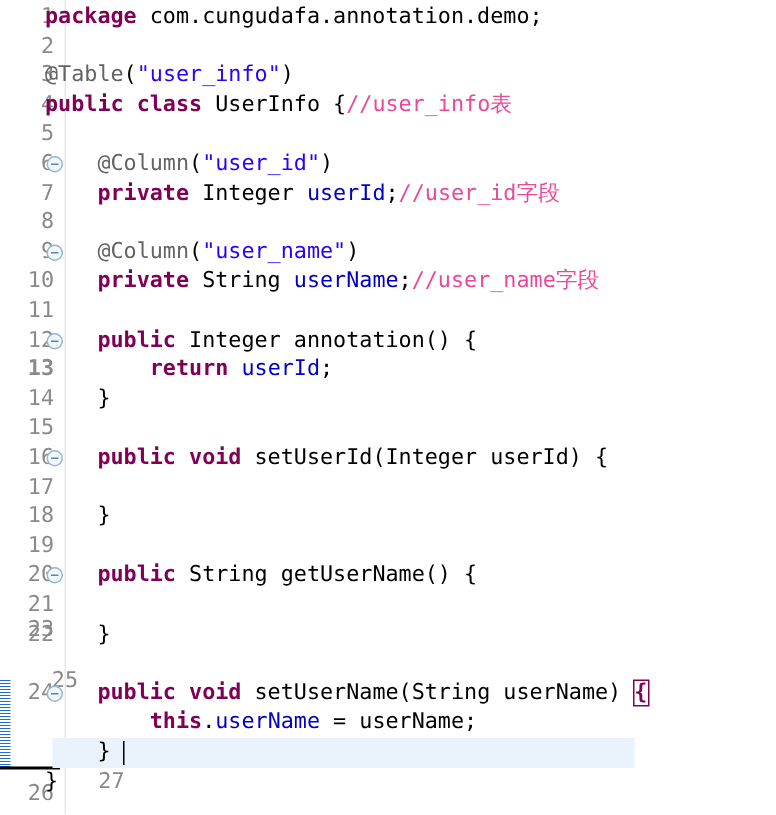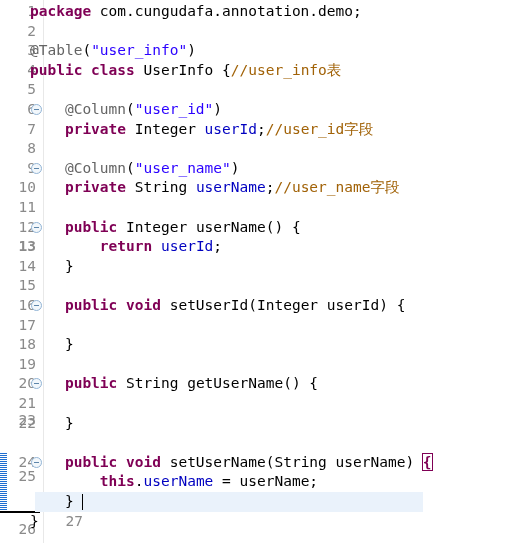--- a/index.html
+++ b/index.html
@@ -113,21 +113,21 @@
     line-height: 19.6px;
     white-space: pre;
     font-family: "DejaVu Sans Mono", "Liberation Mono", monospace;
     font-size: 14.5px;
     color: #000000;
   }
 
   
   .kw   { color: #7f0055; font-weight: bold; }
   .str  { color: #2a00ff; }
-  .cmt  { color: #a16207; }
+  .cmt  { color: #ec4899; }
   .ann  { color: #646464; }
   .fld  { color: #0000c0; }
   .pln  { color: #000000; }
 
   .bracket-box {
     outline: 1px solid #7f0055;
     outline-offset: 0px;
     color: #7f0055;
     font-weight: bold;
   }
@@ -164,21 +164,21 @@
       <div class="ln" style="top: 276.4px;">15</div>
       <div class="ln" style="top: 296px;">16</div>
       <div class="ln" style="top: 315.6px;">17</div>
       <div class="ln" style="top: 335.2px;">18</div>
       <div class="ln" style="top: 354.8px;">19</div>
       <div class="ln" style="top: 374.4px;">20</div>
       <div class="ln" style="top: 394px;">21</div>
       <div class="ln" style="top: 413.6px;">22</div>
       <div class="ln" style="top: 411px;">23</div>
       <div class="ln" style="top: 452.8px;">24</div>
-      <div class="ln" style="top: 467px;">25</div>
+      <div class="ln" style="top: 445px; padding-left: 16px;">25</div>
       <div class="ln" style="top: 492px; margin-top: 28px;">26</div>
       <div class="ln" style="top: 511.6px; margin-left: 47px;">27</div>
       <div class="fold" style="top: 104px;"></div>
       <div class="fold" style="top: 162.8px;"></div>
       <div class="fold" style="top: 221.6px;"></div>
       <div class="fold" style="top: 300px;"></div>
       <div class="fold" style="top: 378.4px;"></div>
       <div class="fold" style="top: 456.8px;"></div>
     </div>
   <div class="gutter-sep"></div>
@@ -189,21 +189,21 @@
       <div class="code-line" style="top: 21.6px;"></div>
       <div class="code-line" style="top: 41.2px;"><span class="ann">@Table</span><span class="pln">(</span><span class="str">"user_info"</span><span class="pln">)</span></div>
       <div class="code-line" style="top: 60.8px;"><span class="kw">public class</span><span class="pln"> UserInfo {</span><span class="cmt">//user_info表</span></div>
       <div class="code-line" style="top: 80.4px;"></div>
       <div class="code-line" style="top: 100px;"><span>    </span><span class="ann">@Column</span><span class="pln">(</span><span class="str">"user_id"</span><span class="pln">)</span></div>
       <div class="code-line" style="top: 119.6px;"><span>    </span><span class="kw">private</span><span class="pln"> Integer </span><span class="fld">userId</span><span class="pln">;</span><span class="cmt">//user_id字段</span></div>
       <div class="code-line" style="top: 139.2px;"></div>
       <div class="code-line" style="top: 158.8px;"><span>    </span><span class="ann">@Column</span><span class="pln">(</span><span class="str">"user_name"</span><span class="pln">)</span></div>
       <div class="code-line" style="top: 178.4px;"><span>    </span><span class="kw">private</span><span class="pln"> String </span><span class="fld">userName</span><span class="pln">;</span><span class="cmt">//user_name字段</span></div>
       <div class="code-line" style="top: 198px;"></div>
-      <div class="code-line" style="top: 217.6px;"><span>    </span><span class="kw">public</span><span class="pln"> Integer userName() {</span></div>
+      <div class="code-line" style="top: 217.6px;"><span>    </span><span class="kw">public</span><span class="pln"> Integer annotation() {</span></div>
       <div class="code-line" style="top: 237.2px;"><span>        </span><span class="kw">return</span><span class="pln"> </span><span class="fld">userId</span><span class="pln">;</span></div>
       <div class="code-line" style="top: 256.8px;"><span>    </span><span class="pln">}</span></div>
       <div class="code-line" style="top: 276.4px;"></div>
       <div class="code-line" style="top: 296px;"><span>    </span><span class="kw">public void</span><span class="pln"> setUserId(Integer userId) {</span></div>
       <div class="code-line" style="top: 335.2px;"><span>    </span><span class="pln">}</span></div>
       <div class="code-line" style="top: 354.8px;"></div>
       <div class="code-line" style="top: 374.4px;"><span>    </span><span class="kw">public</span><span class="pln"> String getUserName() {</span></div>
       <div class="code-line" style="top: 413.6px;"><span>    </span><span class="pln">}</span></div>
       <div class="code-line" style="top: 433.2px;"></div>
       <div class="code-line" style="top: 452.8px;"><span>    </span><span class="kw">public void</span><span class="pln"> setUserName(String userName) </span><span class="bracket-box">{</span></div>

